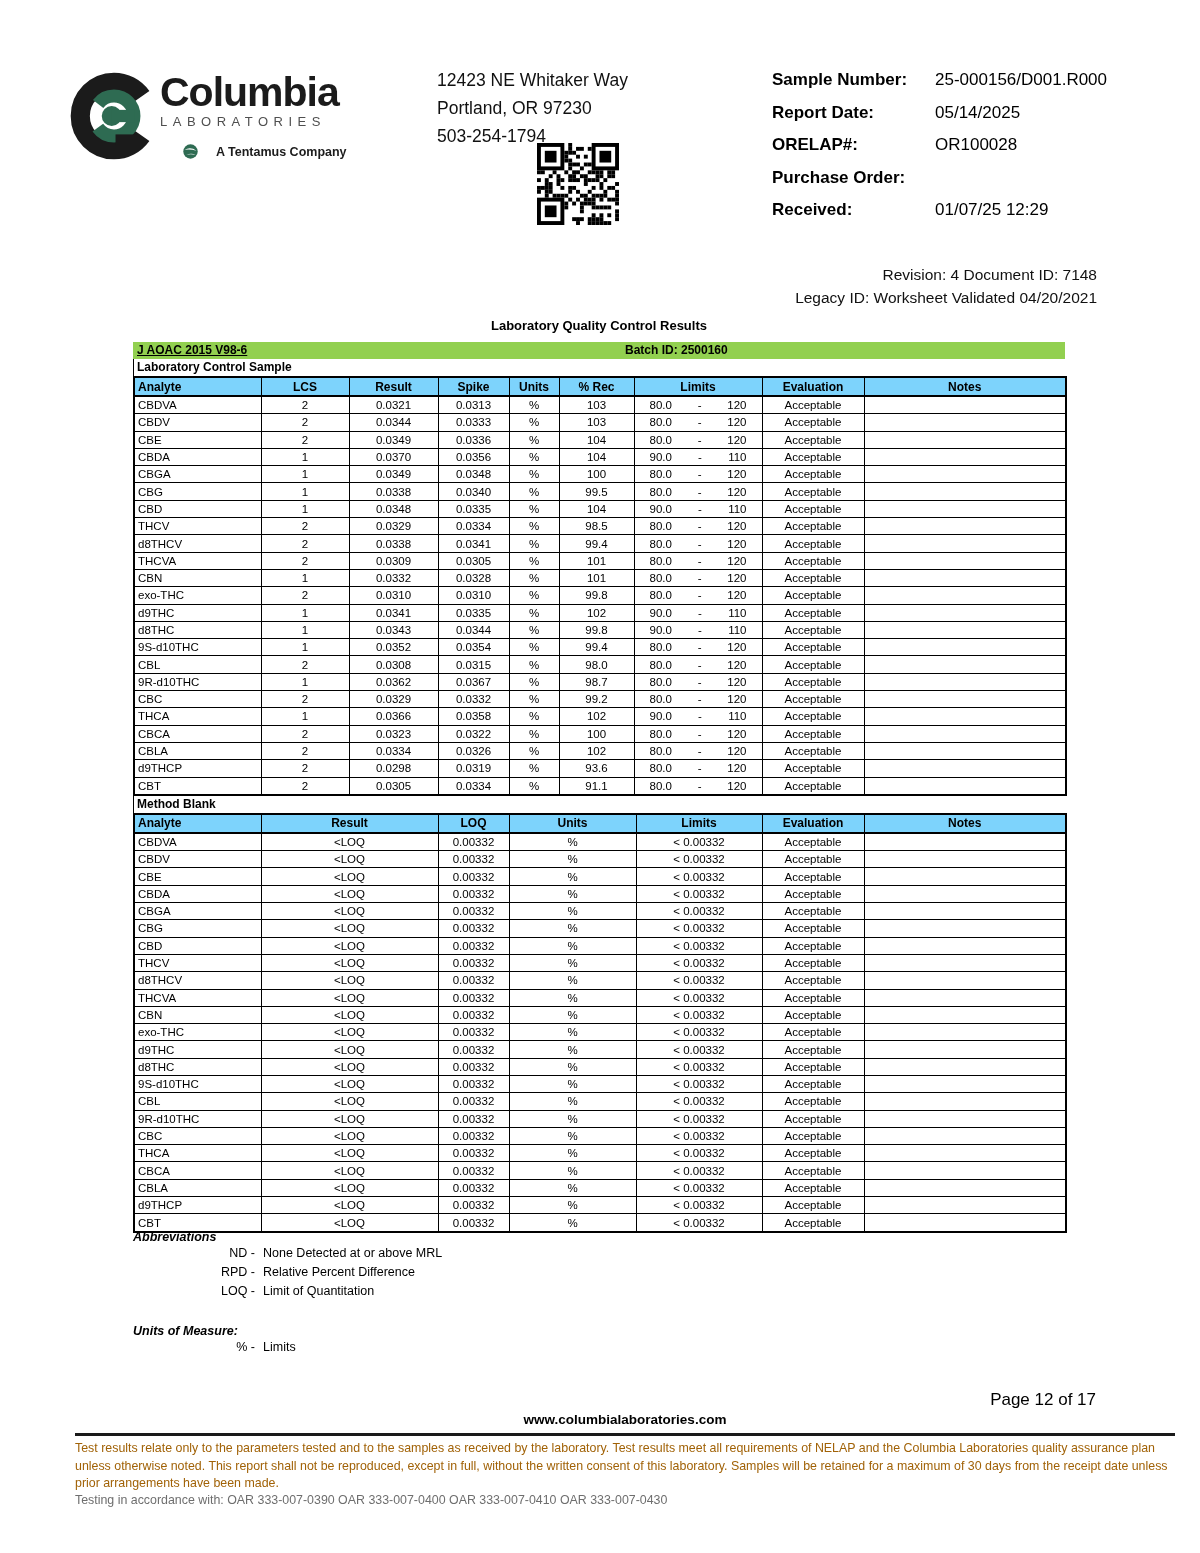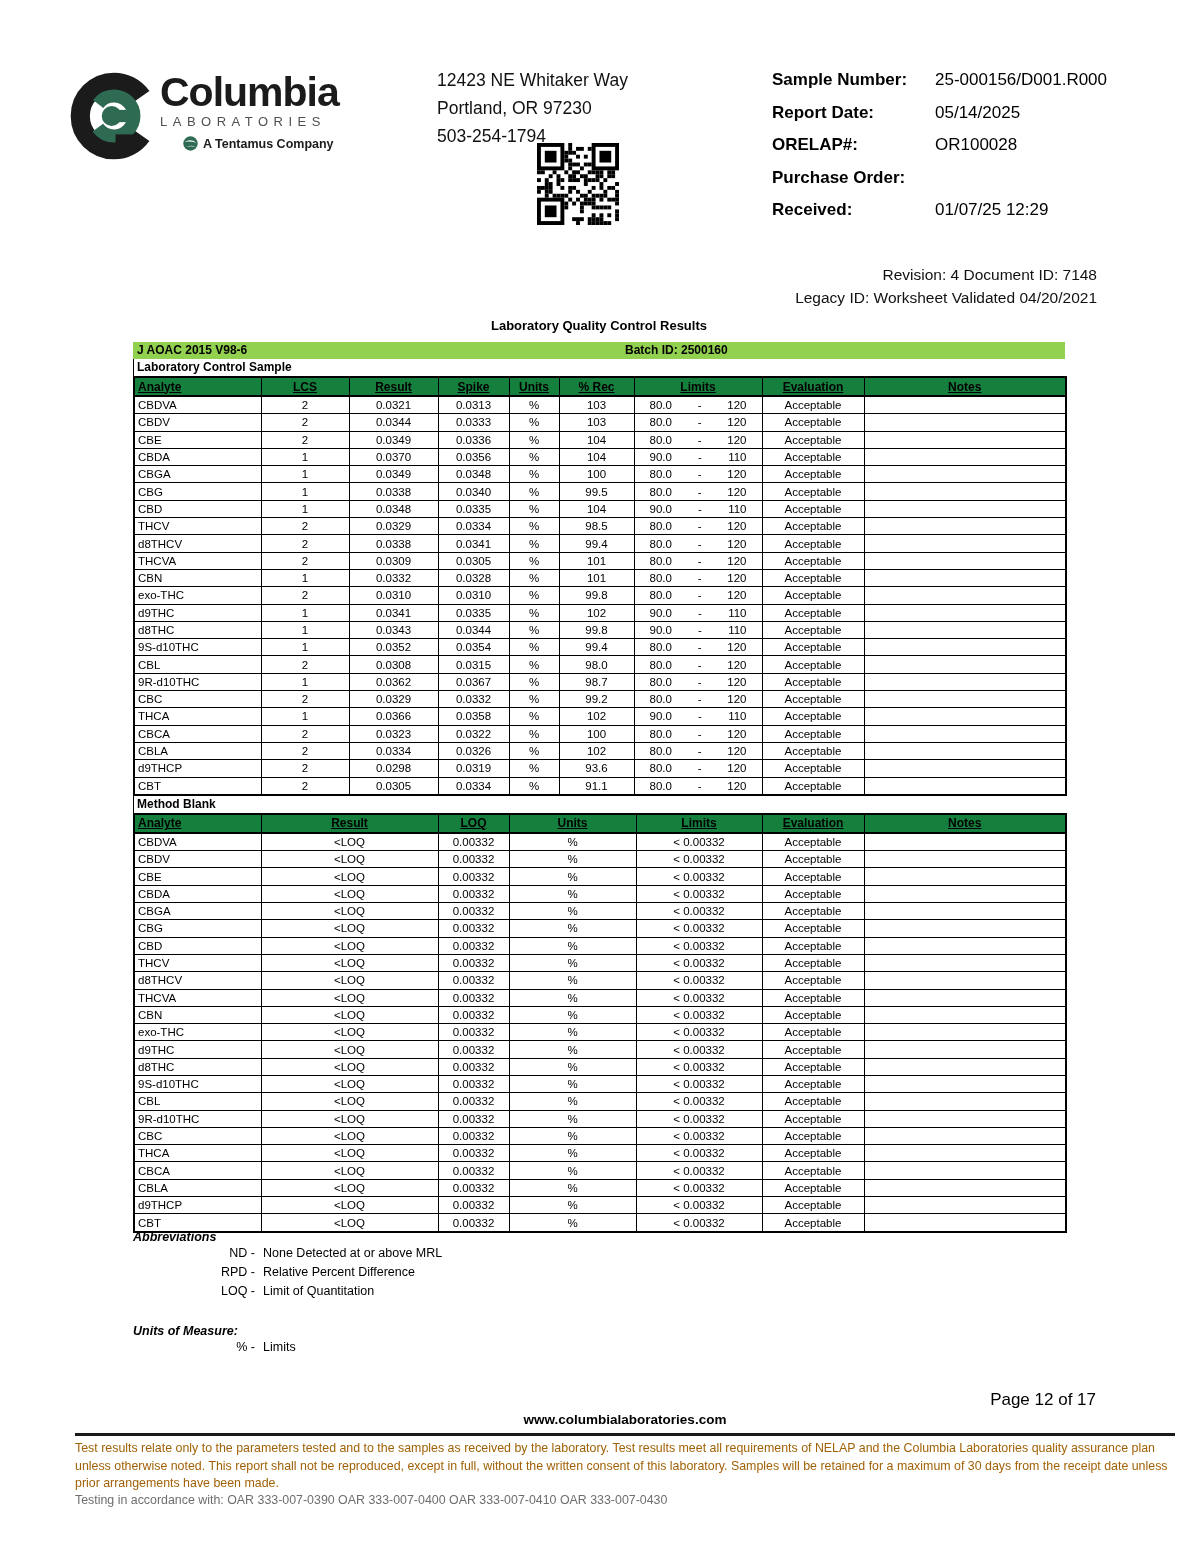--- a/index.html
+++ b/index.html
@@ -5,21 +5,21 @@
   html,body{margin:0;padding:0;background:#fff;}
   .page{position:relative;width:1200px;height:1553px;background:#fff;overflow:hidden;
         font-family:"Liberation Sans",sans-serif;color:#000;}
 
   
   .logo-block{position:absolute;left:68px;top:66px;width:300px;}
   .logo-mark{position:absolute;left:0;top:4px;width:92px;height:92px;}
   .logo-text{position:absolute;left:92px;top:6px;}
   .brand{font-size:41px;font-weight:bold;letter-spacing:-1px;color:#1b1b1b;line-height:40px;}
   .labsub{font-size:13px;letter-spacing:5.5px;color:#4f4f4f;margin-top:2px;}
-  .tagline{display:flex;align-items:center;gap:4px;margin-top:6px;margin-left:22px;}
+  .tagline{display:flex;align-items:center;gap:17px;margin-top:14px;margin-left:22px;}
   .tagline-text{font-size:12.5px;font-weight:bold;color:#1c1c1c;}
 
   .addr-block{position:absolute;left:437px;top:66px;width:272px;text-align:left;
               font-size:17.5px;line-height:28px;color:#111;}
   .qr-wrap{position:absolute;left:537px;top:143px;width:82px;height:82px;}
 
   .report-info{position:absolute;left:772px;top:64px;width:410px;font-size:17px;}
   .ri-row{display:flex;line-height:32.5px;}
   .ri-label{width:163px;font-weight:bold;}
   .ri-value{flex:1;}
@@ -29,22 +29,22 @@
 
   
   .qc-block{position:absolute;left:133px;top:318px;width:932px;}
   .qc-title{text-align:center;font-weight:bold;font-size:13px;margin-bottom:9px;}
   .batch-bar{position:relative;height:17px;font-weight:bold;font-size:12px;line-height:17px;}
   .batch-method{padding-left:4px;}
   .batch-id{position:absolute;left:492px;top:0;}
   .section-label{height:17px;line-height:17px;font-weight:bold;font-size:12px;padding-left:3px;
                  border-left:1px solid #000;}
   table.qc{border-collapse:collapse;width:932px;table-layout:fixed;border:2px solid #000;}
-  table.qc th{background:#15803d;font-size:12px;font-weight:bold;height:17px;
-              border:1px solid #000;border-bottom:2px solid #000;padding:0;text-decoration:underline;}
+  table.qc th{background:#7dd3fc;font-size:12px;font-weight:bold;height:17px;
+              border:1px solid #000;border-bottom:2px solid #000;padding:0;}
   table.qc td{font-size:11.5px;height:16.3px;border:1px solid #000;padding:0 2px;
               text-align:center;overflow:hidden;white-space:nowrap;}
   table.qc td:first-child,table.qc th:first-child{text-align:left;padding-left:3px;}
   .lim-pair{display:flex;justify-content:space-between;padding:0 13px 0 13px;}
   .lim-pair span{display:inline-block;}
 
   
   .abbrev{position:absolute;left:133px;top:1230px;font-size:12.5px;}
   .abbrev-title,.uom-title{font-weight:bold;font-style:italic;font-size:12.5px;}
   .ab-row{display:flex;line-height:19px;}
@@ -265,21 +265,21 @@
     </div>
 
   <div class="revision">
     <div>Revision: 4 Document ID: 7148</div>
     <div>Legacy ID:  Worksheet Validated 04/20/2021</div>
   </div>
 
   <div class="qc-block">
     <div class="qc-title">Laboratory Quality Control Results</div>
 
-    <div class="batch-bar" style="background: rgb(146, 208, 80);">
+    <div class="batch-bar" style="background: rgb(146, 208, 80); text-decoration: underline;">
       <span class="batch-method">J AOAC 2015 V98-6</span>
       <span class="batch-id">Batch ID:  2500160</span>
     </div>
 
     <div class="section-label">Laboratory Control Sample</div>
 
     <table class="qc">
       <colgroup>
         <col style="width:127px">
           <col style="width:88px">

